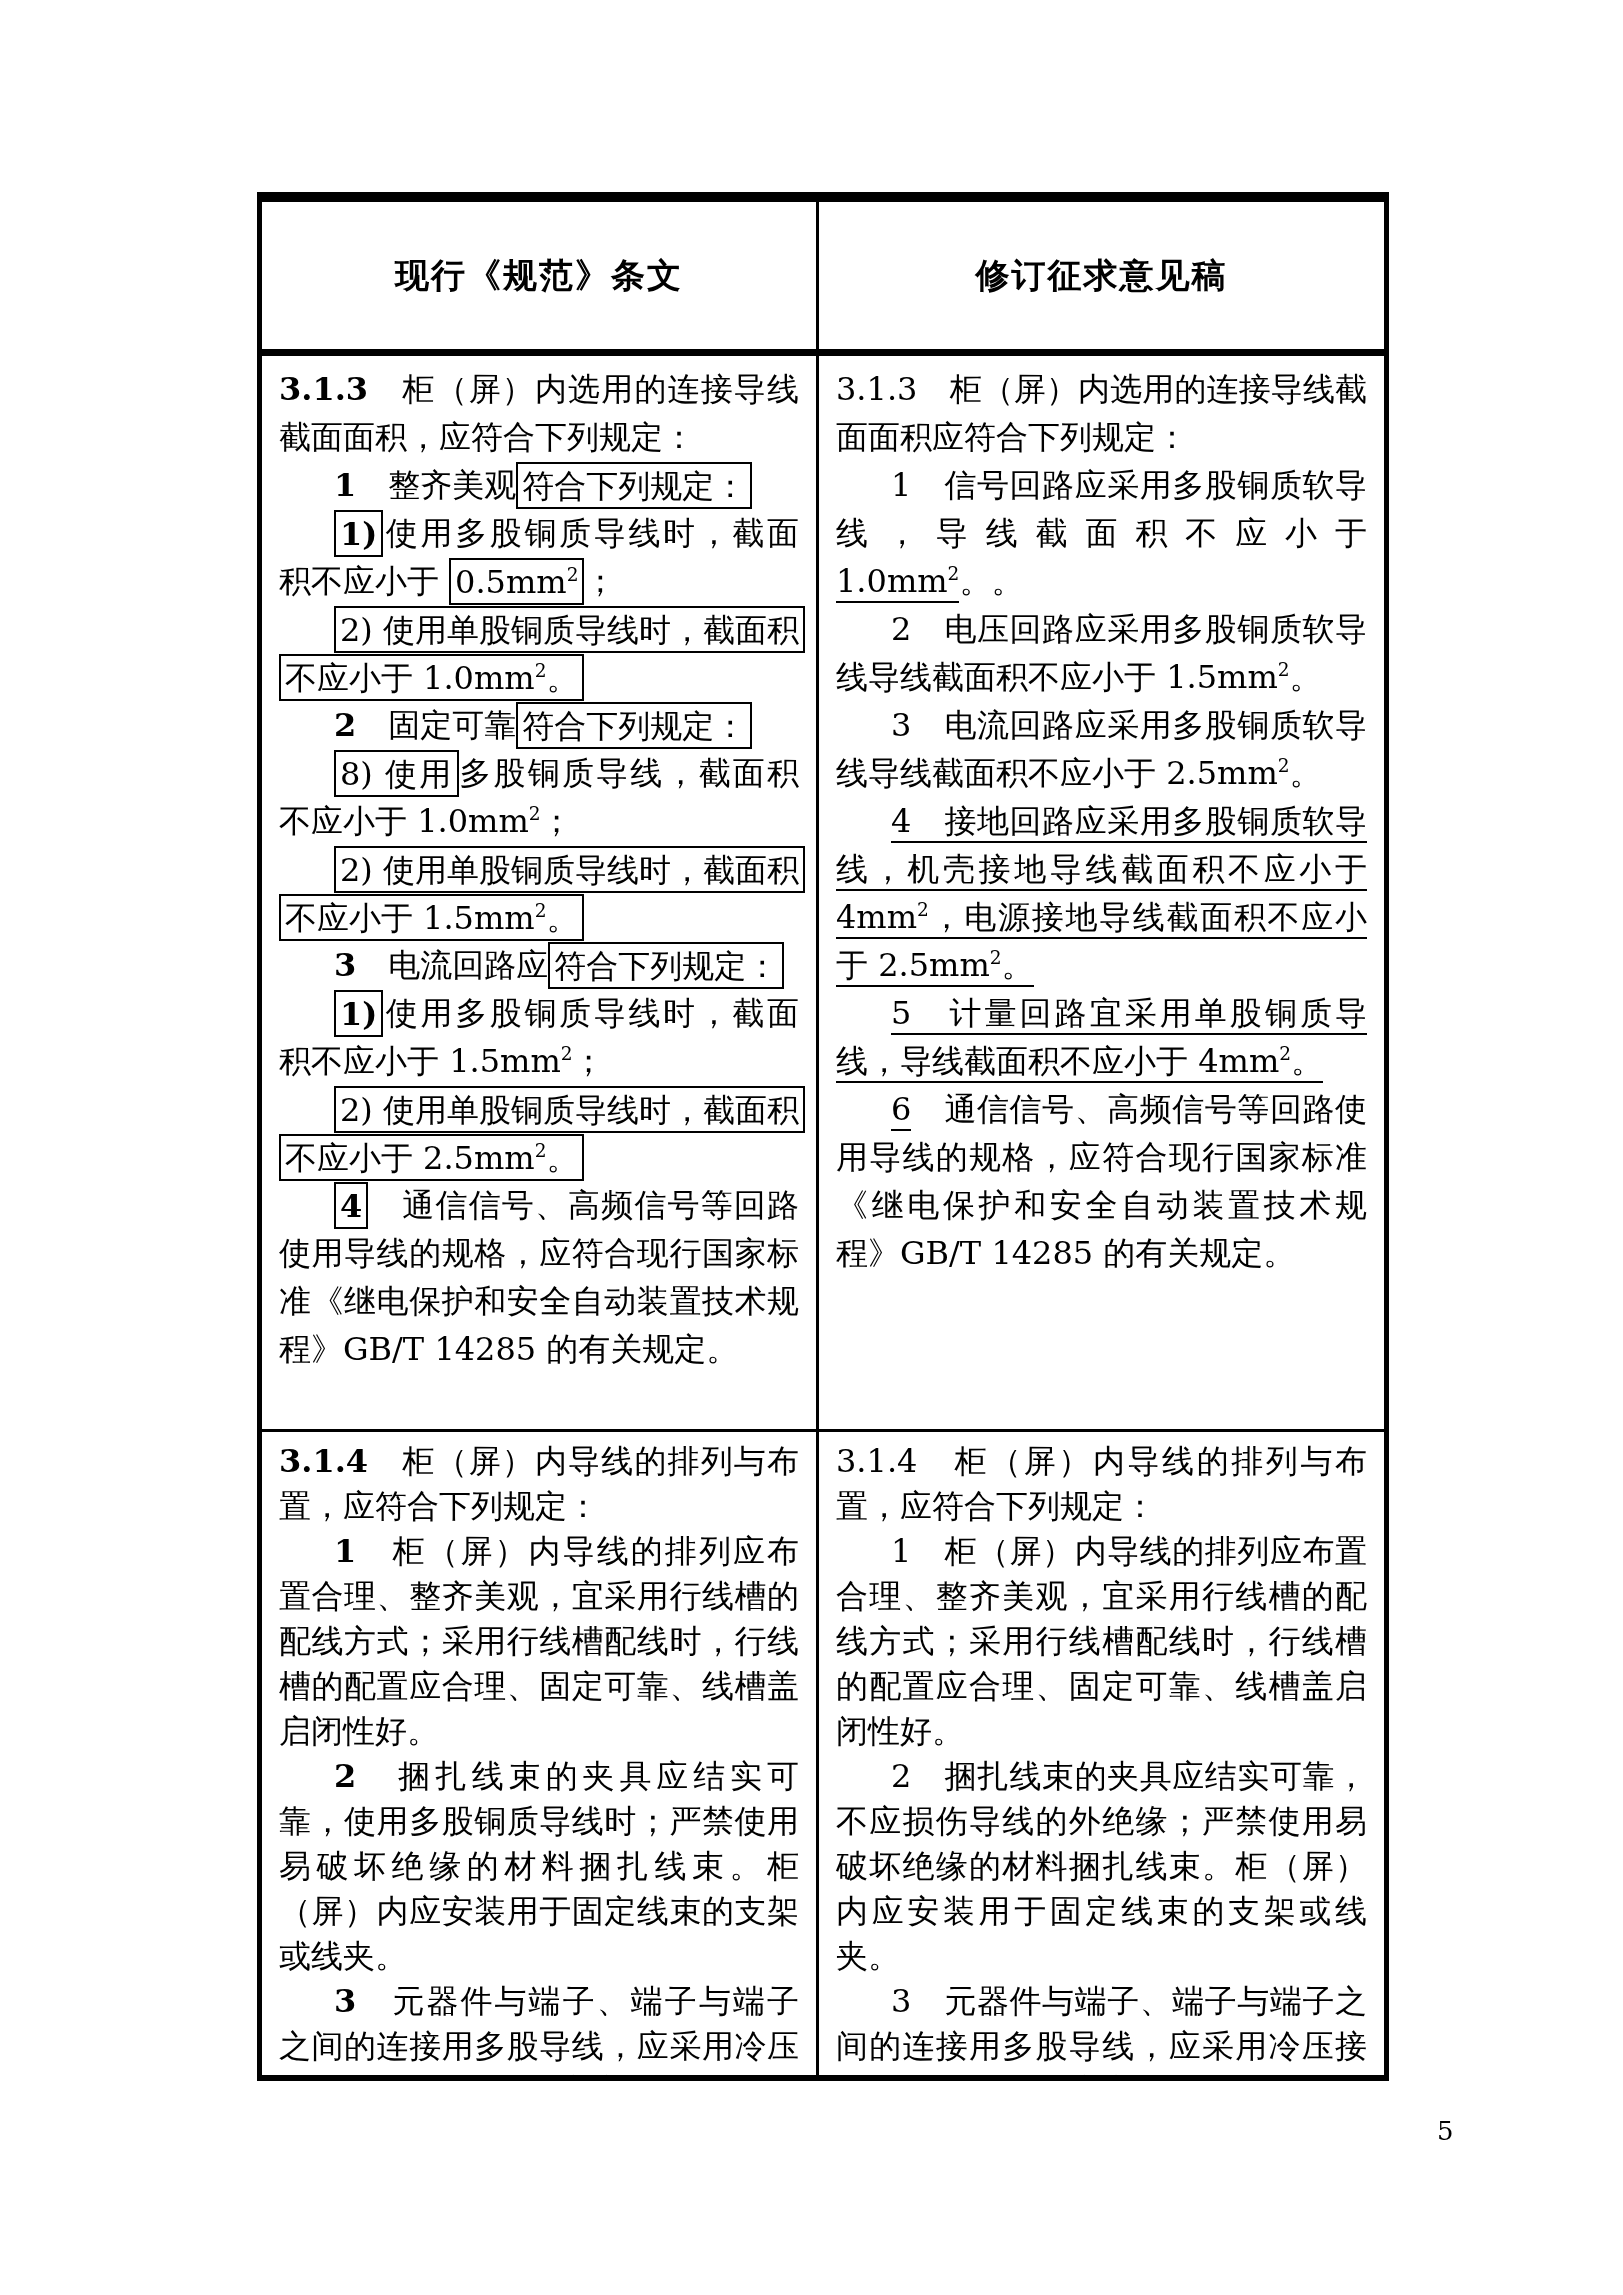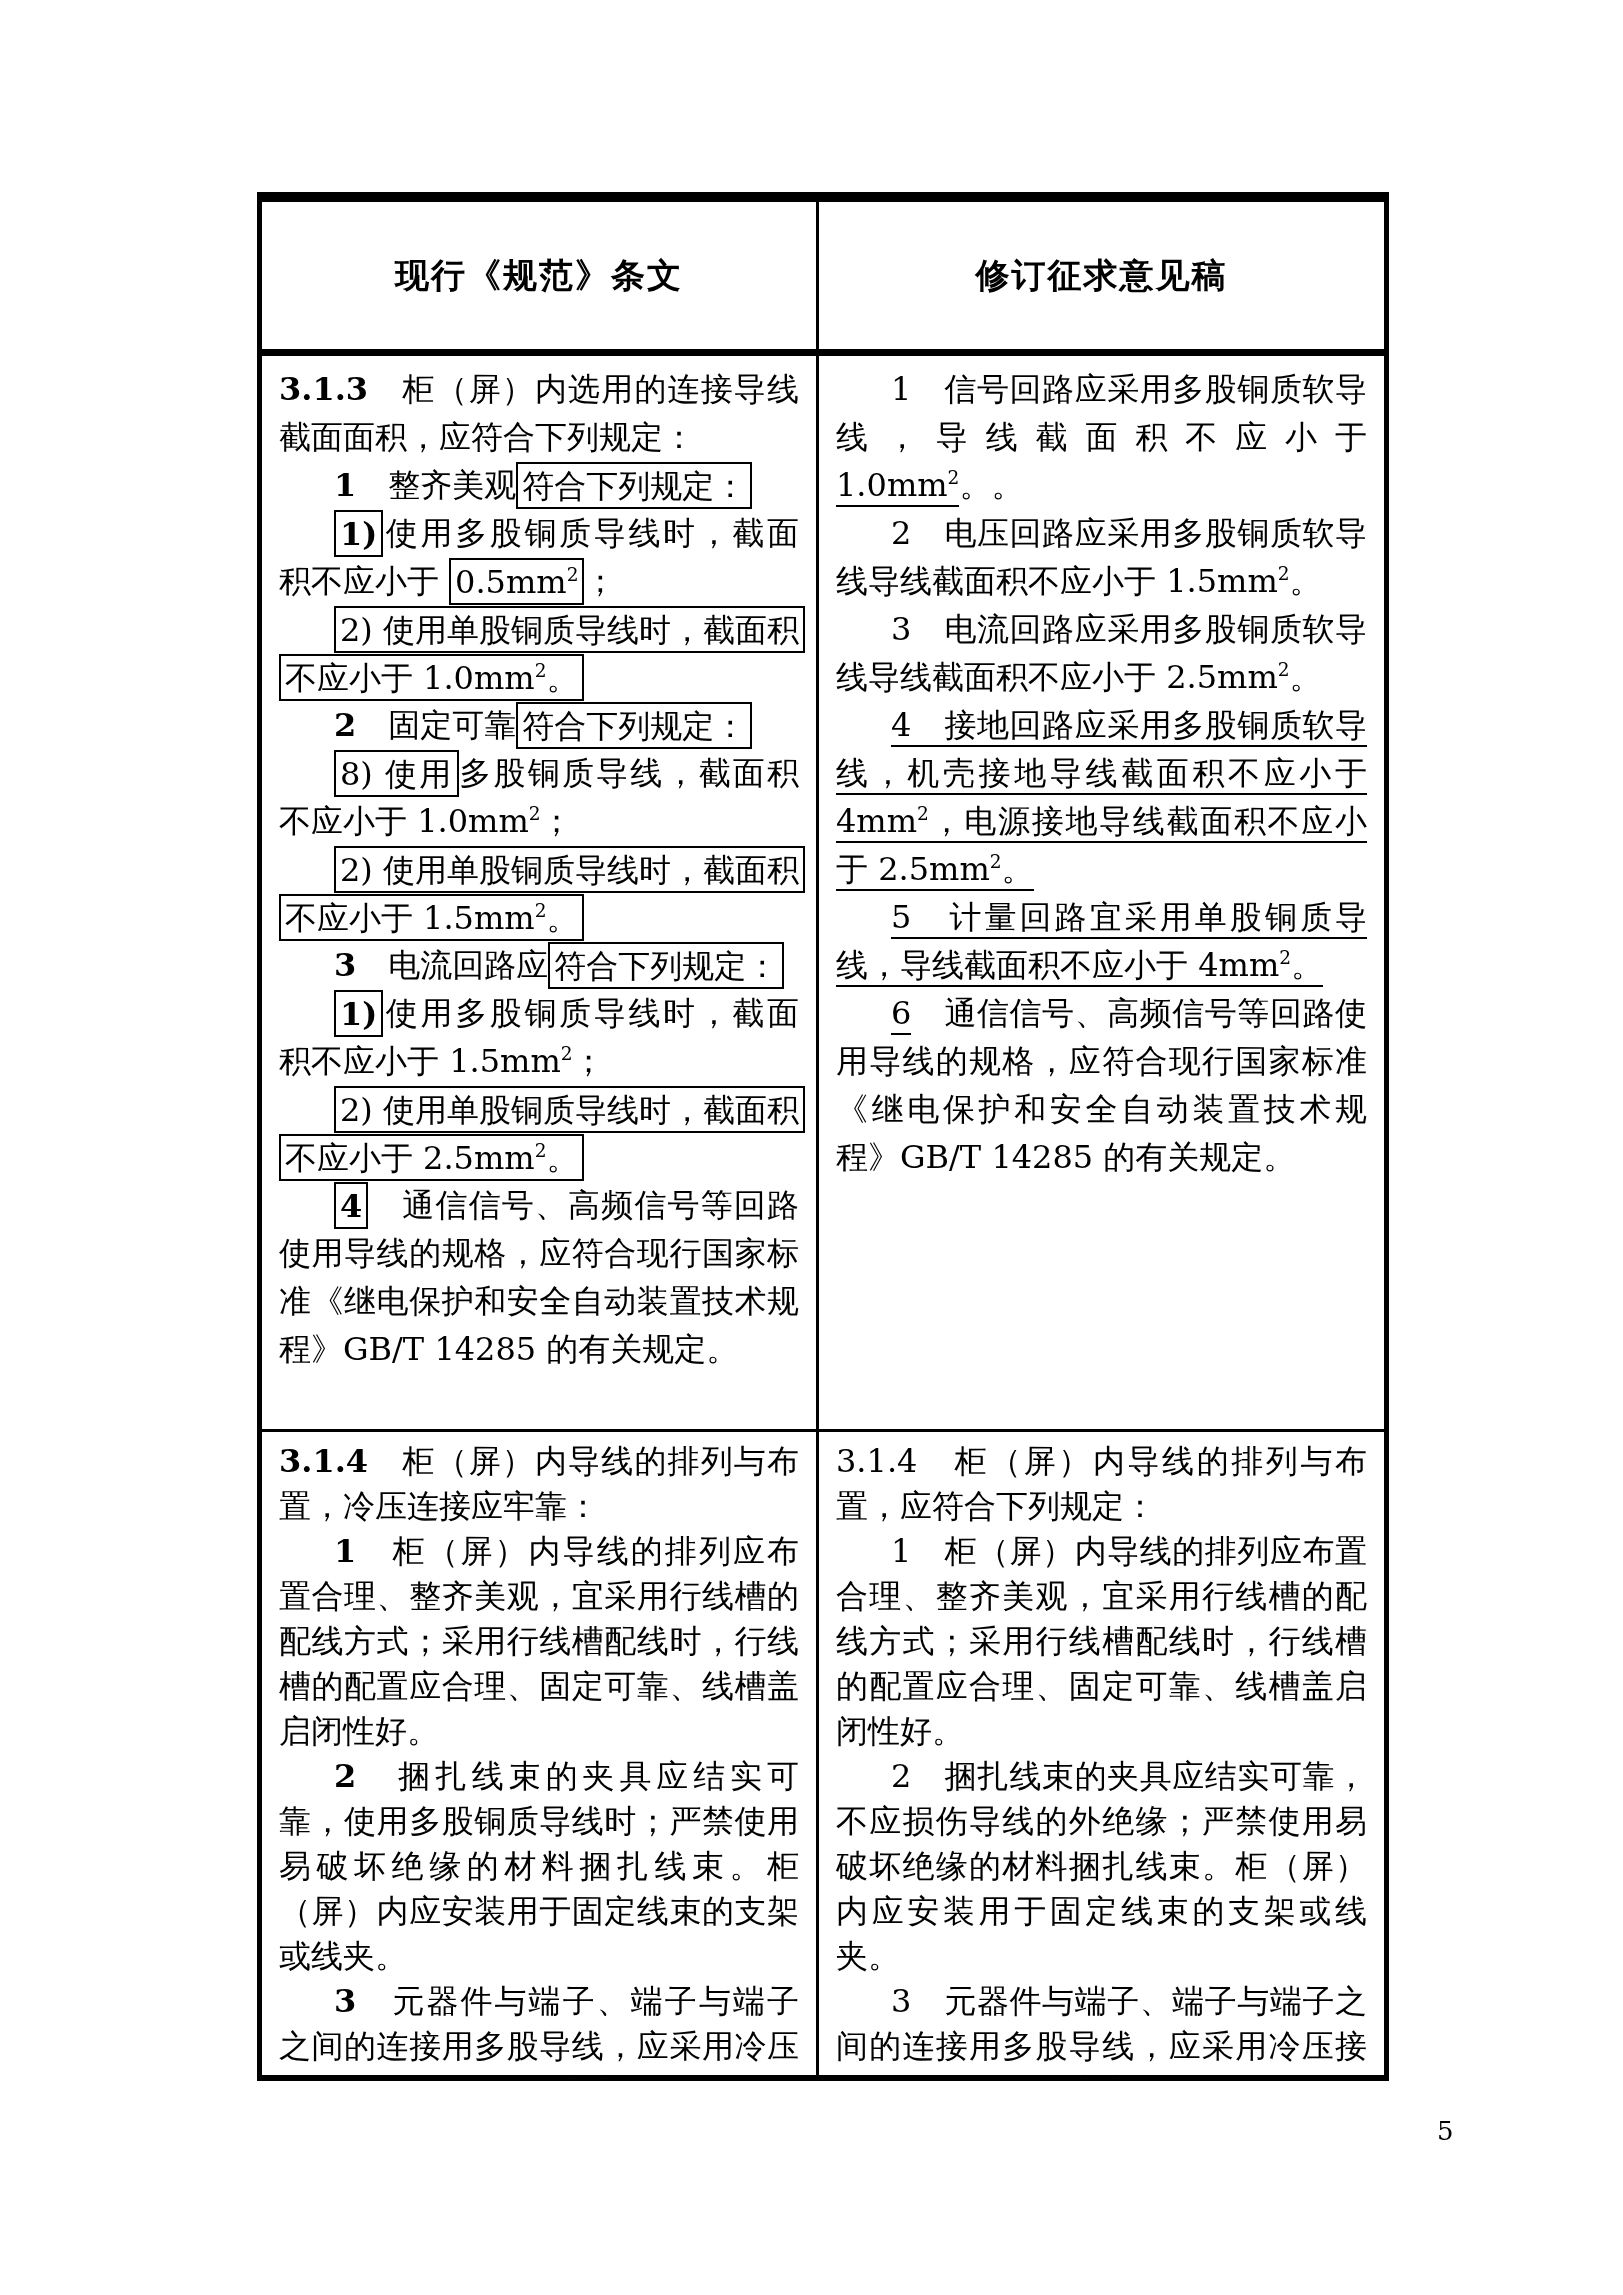--- a/index.html
+++ b/index.html
@@ -62,30 +62,31 @@
       <div class="para ind"><span class="box">2) 使用单股铜质导线时，截面积不应小于 1.0mm<sup>2</sup>。</span></div>
       <div class="para ind"><span class="bold">2</span><span>　固定可靠</span><span class="box">符合下列规定：</span></div>
       <div class="para ind"><span class="box">8) 使用</span><span>多股铜质导线，截面积不应小于 1.0mm<sup>2</sup>；</span></div>
       <div class="para ind"><span class="box">2) 使用单股铜质导线时，截面积不应小于 1.5mm<sup>2</sup>。</span></div>
       <div class="para ind"><span class="bold">3</span><span>　电流回路应</span><span class="box">符合下列规定：</span></div>
       <div class="para ind"><span class="box bold">1)</span><span>使用多股铜质导线时，截面积不应小于 1.5mm<sup>2</sup>；</span></div>
       <div class="para ind"><span class="box">2) 使用单股铜质导线时，截面积不应小于 2.5mm<sup>2</sup>。</span></div>
       <div class="para ind"><span class="box bold">4</span><span>　通信信号、高频信号等回路使用导线的规格，应符合现行国家标准《继电保护和安全自动装置技术规程》GB/T 14285 的有关规定。</span></div>
     </div>
   <div class="cell row-mid body-cell">
+      <div class="para"><span>3.1.3　柜（屏）内选用的连接导线截面面积应符合下列规定：</span></div>
       <div class="para ind"><span>1　信号回路应采用多股铜质软导线，导线截面积不应小于 </span><span class="u">1.0mm<sup>2</sup></span><span>。。</span></div>
       <div class="para ind"><span>2　电压回路应采用多股铜质软导线导线截面积不应小于 1.5mm<sup>2</sup>。</span></div>
       <div class="para ind"><span>3　电流回路应采用多股铜质软导线导线截面积不应小于 2.5mm<sup>2</sup>。</span></div>
       <div class="para ind"><span class="u">4　接地回路应采用多股铜质软导线，机壳接地导线截面积不应小于 4mm<sup>2</sup>，电源接地导线截面积不应小于 2.5mm<sup>2</sup>。</span></div>
       <div class="para ind"><span class="u">5　计量回路宜采用单股铜质导线，导线截面积不应小于 4mm<sup>2</sup>。</span></div>
       <div class="para ind"><span class="u">6</span><span>　通信信号、高频信号等回路使用导线的规格，应符合现行国家标准《继电保护和安全自动装置技术规程》GB/T 14285 的有关规定。</span></div>
     </div>
 
   <div class="cell col-left row-bot body-cell">
-      <div class="para"><span class="bold">3.1.4</span><span>　柜（屏）内导线的排列与布置，冷压连接应牢靠：</span></div>
+      <div class="para"><span class="bold">3.1.4</span><span>　柜（屏）内导线的排列与布置，应符合下列规定：</span></div>
       <div class="para ind"><span class="bold">1</span><span>　柜（屏）内导线的排列应布置合理、整齐美观，宜采用行线槽的配线方式；采用行线槽配线时，行线槽的配置应合理、固定可靠、线槽盖启闭性好。</span></div>
       <div class="para ind"><span class="bold">2</span><span>　捆扎线束的夹具应结实可靠，使用多股铜质导线时；严禁使用易破坏绝缘的材料捆扎线束。柜（屏）内应安装用于固定线束的支架或线夹。</span></div>
       <div class="para ind"><span class="bold">3</span><span>　元器件与端子、端子与端子之间的连接用多股导线，应采用冷压接端头；冷压连接应牢靠、接触良好。导线的接线端应有识别标记，导线标记应符合现行国家标准</span></div>
     </div>
   <div class="cell row-bot body-cell">
       <div class="para"><span>3.1.4　柜（屏）内导线的排列与布置，应符合下列规定：</span></div>
       <div class="para ind"><span>1　柜（屏）内导线的排列应布置合理、整齐美观，宜采用行线槽的配线方式；采用行线槽配线时，行线槽的配置应合理、固定可靠、线槽盖启闭性好。</span></div>
       <div class="para ind"><span>2　捆扎线束的夹具应结实可靠，不应损伤导线的外绝缘；严禁使用易破坏绝缘的材料捆扎线束。柜（屏）内应安装用于固定线束的支架或线夹。</span></div>
       <div class="para ind"><span>3　元器件与端子、端子与端子之间的连接用多股导线，应采用冷压接端头；冷压连接应牢靠、接触良好。导线的接线端应有识别标记，导线标记应符合现行国家标准</span></div>
     </div>

